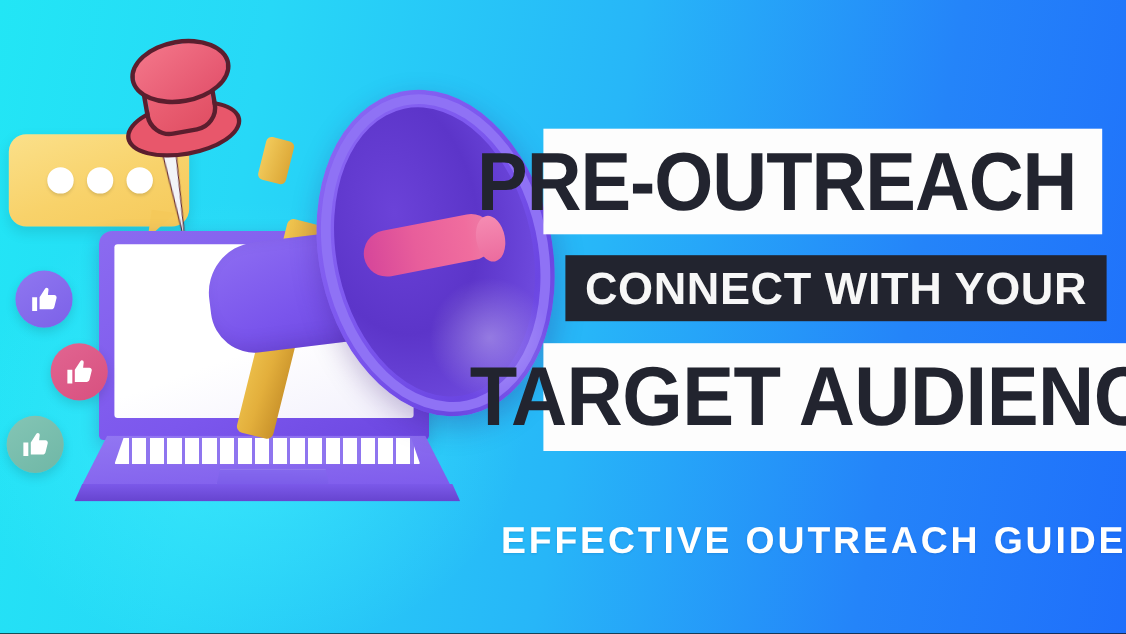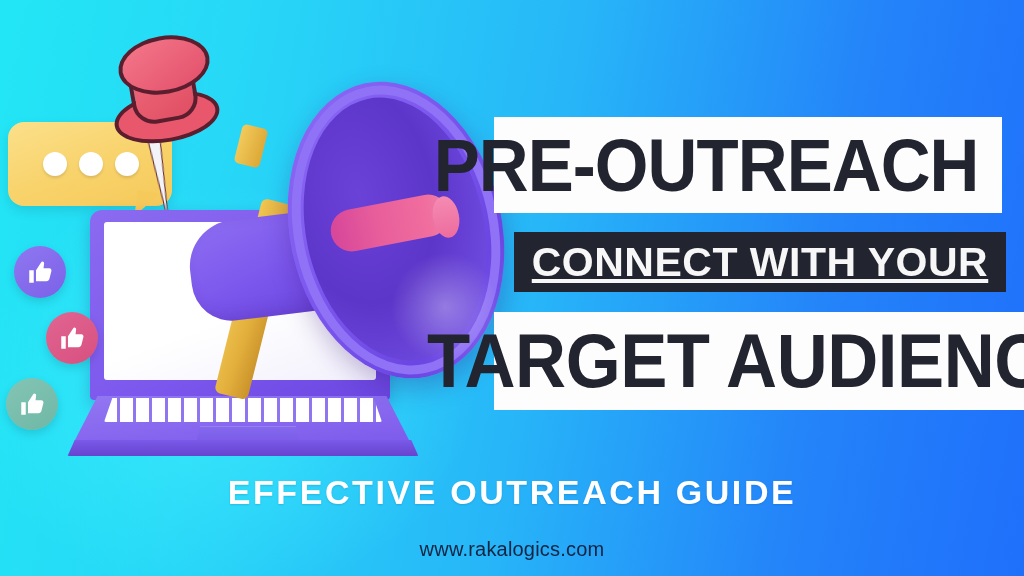--- a/index.html
+++ b/index.html
@@ -264,21 +264,20 @@
     background: #22242F;
     justify-content: center;
   }
   .hl-2 span {
     font-family: "Liberation Sans", sans-serif;
     font-size: 41px;
     font-weight: 700;
     color: #F7F7F7;
     letter-spacing: 0.5px;
     line-height: 1;
-    text-decoration: underline;
   }
   .hl-3 {
     left: 494px; top: 312px;
     width: 530px; height: 98px;
     background: #FDFDFD;
     justify-content: center;
   }
   .hl-3 span {
     font-family: "Liberation Sans Narrow", "Liberation Sans", sans-serif;
     font-size: 76px;
@@ -287,21 +286,21 @@
     letter-spacing: -0.5px;
     transform: scaleX(0.93);
     line-height: 1;
   }
 
   
   .subhead {
     position: absolute;
     left: 0; top: 473px;
     width: 1024px;
-    text-align: center;
+    text-align: right;
     font-size: 34px;
     font-weight: 700;
     color: #FFFFFF;
     letter-spacing: 2.6px;
     text-shadow: 0 1px 2px rgba(0,60,120,0.18);
   }
   .weburl {
     position: absolute;
     left: 0; top: 538px;
     width: 1024px;
@@ -375,15 +374,14 @@
     <span>PRE-OUTREACH</span>
   </div>
   <div class="hl hl-2">
     <span>CONNECT WITH YOUR</span>
   </div>
   <div class="hl hl-3">
     <span>TARGET AUDIENCE</span>
   </div>
 
   <div class="subhead">EFFECTIVE OUTREACH GUIDE</div>
-  <div class="weburl">www.rakalogics.com</div>
 
 </div>
 
 </body></html>

